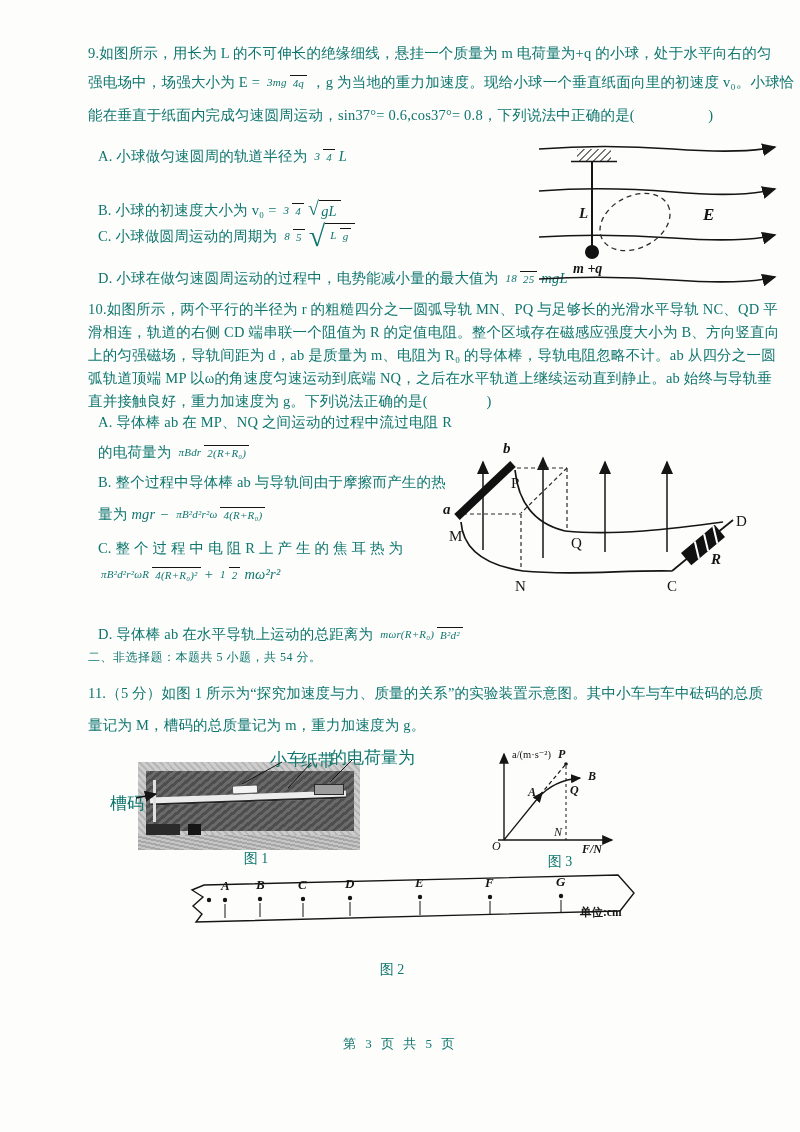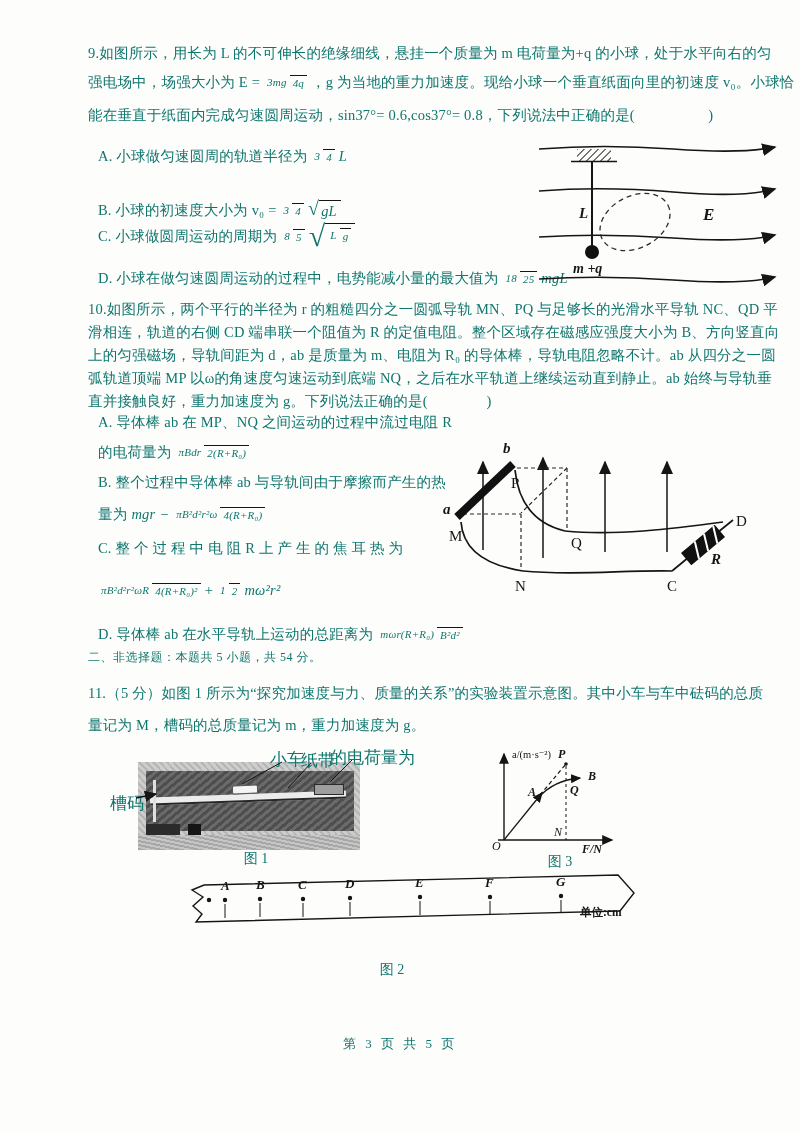--- a/index.html
+++ b/index.html
@@ -143,21 +143,21 @@
   <div class="row" style="left:98px;top:492px;height:44px;">
     <span>量为</span>
     <span class="it" style="margin-left:4px;">mgr −</span>
     <span class="frac">
       <span class="num">πB²d²r²ω</span>
       <span class="den">4(R+R₀)</span>
     </span>
   </div>
 
   <div class="t" style="left:98px;top:539px;">C. 整 个 过 程 中 电 阻 R 上 产 生 的 焦 耳 热 为</div>
-  <div class="row" style="left:98px;top:566px;height:48px;">
+  <div class="row" style="left:98px;top:550px;height:48px;">
     <span class="frac" style="margin-left:0;">
       <span class="num">πB²d²r²ωR</span>
       <span class="den">4(R+R₀)²</span>
     </span>
     <span>+</span>
     <span class="frac">
       <span class="num">1</span>
       <span class="den">2</span>
     </span>
     <span class="it">mω²r²</span>

